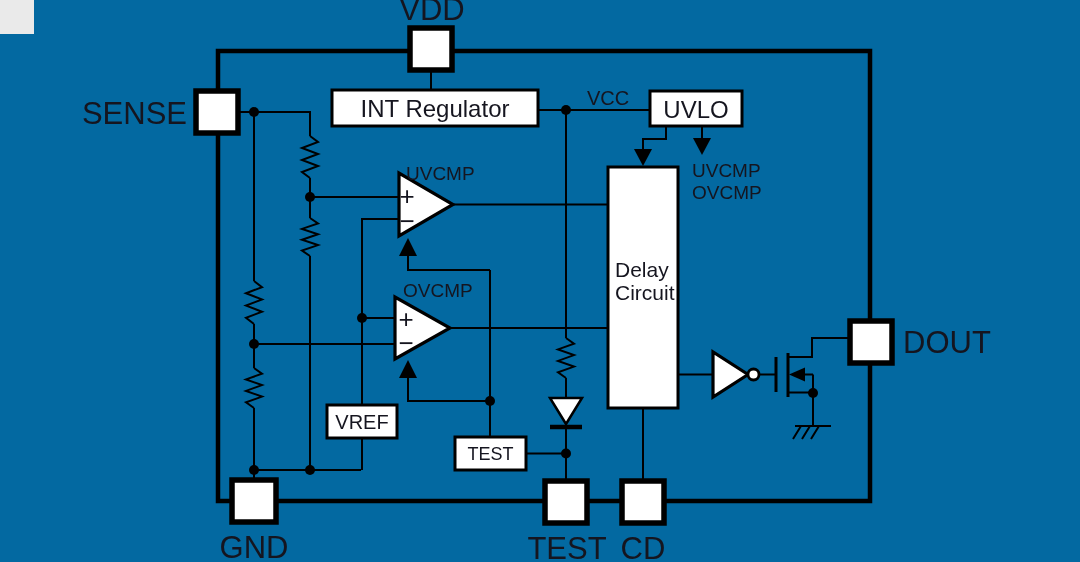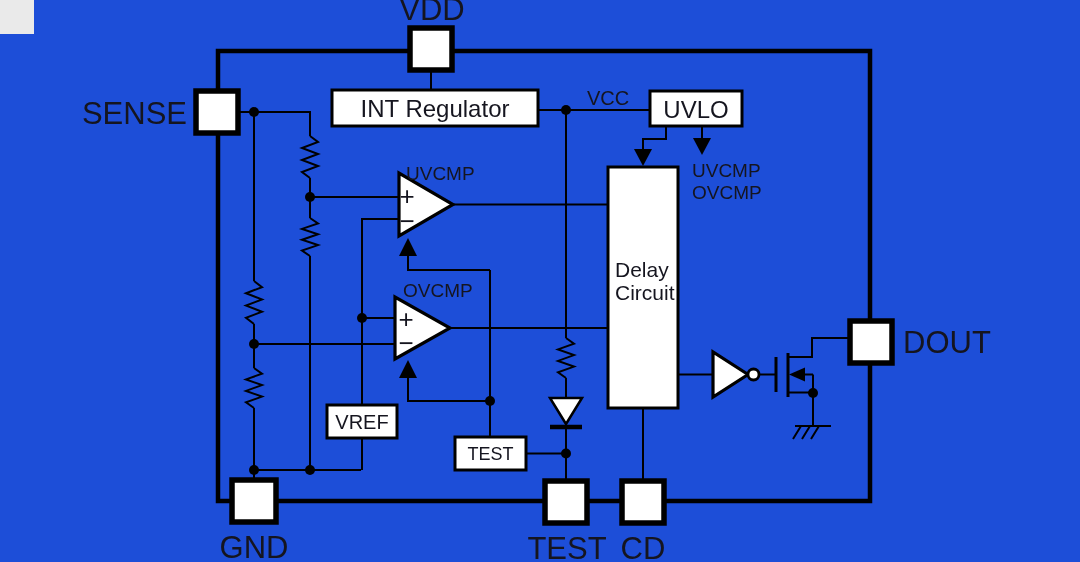--- a/index.html
+++ b/index.html
@@ -1,16 +1,16 @@
 <!DOCTYPE html>
 <html><head>
 <meta charset="utf-8">
 <style>
   html,body{margin:0;padding:0;background:#ffffff;}
-  .canvas{position:relative;width:1080px;height:562px;background:#1d4ed8;overflow:hidden;
+  .canvas{position:relative;width:1080px;height:562px;background:#0369a1;overflow:hidden;
           font-family:"Liberation Sans",sans-serif;}
   svg{display:block;}
   .wire{stroke:#000;stroke-width:2;fill:none;}
   .thin{stroke:#000;stroke-width:2;fill:none;}
   .boundary{stroke:#000;stroke-width:4.5;fill:none;}
   .pinbox{stroke:#000;stroke-width:5.5;fill:#fff;}
   .block{stroke:#000;stroke-width:3;fill:#fff;}
   .tri{stroke:#000;stroke-width:3.2;fill:#fff;stroke-linejoin:miter;}
   .dot{fill:#000;stroke:none;}
   .ah{fill:#000;stroke:none;}

